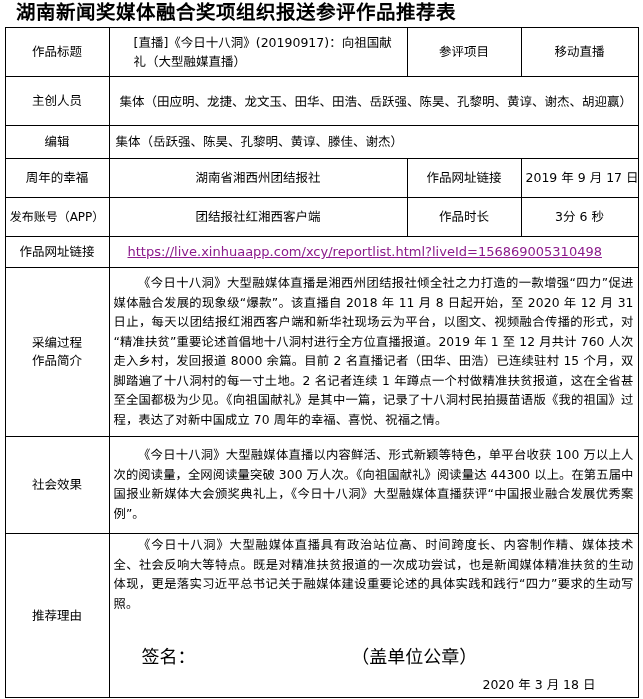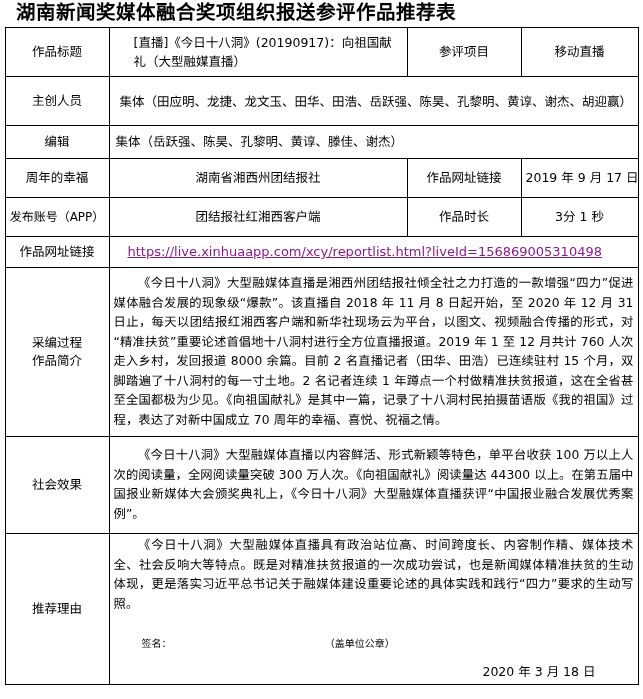--- a/index.html
+++ b/index.html
@@ -87,22 +87,22 @@
   .url-link {
     color: #8b1a8b;
     text-decoration: underline;
     font-size: 13px;
     font-family: "DejaVu Sans", "Liberation Sans", sans-serif;
     word-break: break-all;
     display: inline-block;
     padding-left: 14px;
   }
   .sign-row {
-    margin-top: 20px;
-    font-size: 10px;
+    margin-top: 33px;
+    font-size: 18px;
     line-height: 20px;
     white-space: nowrap;
   }
   .sign-name {
     display: inline-block;
     padding-left: 28px;
   }
   .sign-seal {
     display: inline-block;
     padding-left: 150px;
@@ -154,21 +154,21 @@
         <td class="lbl lbl-cell">周年的幸福</td>
         <td class="ctr" style="height:34px;margin-top:9px;">湖南省湘西州团结报社</td>
         <td class="lbl ctr nowrap">作品网址链接</td>
         <td class="ctr nowrap">2019 年 9 月 17 日</td>
       </tr>
 
       <tr>
         <td class="lbl lbl-cell nowrap" style="font-size:12px;">发布账号（APP）</td>
         <td class="ctr" style="height:34px;">团结报社红湘西客户端</td>
         <td class="lbl ctr">作品时长</td>
-        <td class="ctr">3分 1 秒</td>
+        <td class="ctr">3分 6 秒</td>
       </tr>
 
       <tr>
         <td class="lbl lbl-cell">作品网址链接</td>
         <td class="lft" colspan="3" style="height:26px;">
           <span class="url-link">https://live.xinhuaapp.com/xcy/reportlist.html?liveId=156869005310498</span>
         </td>
       </tr>
 
       <tr>

